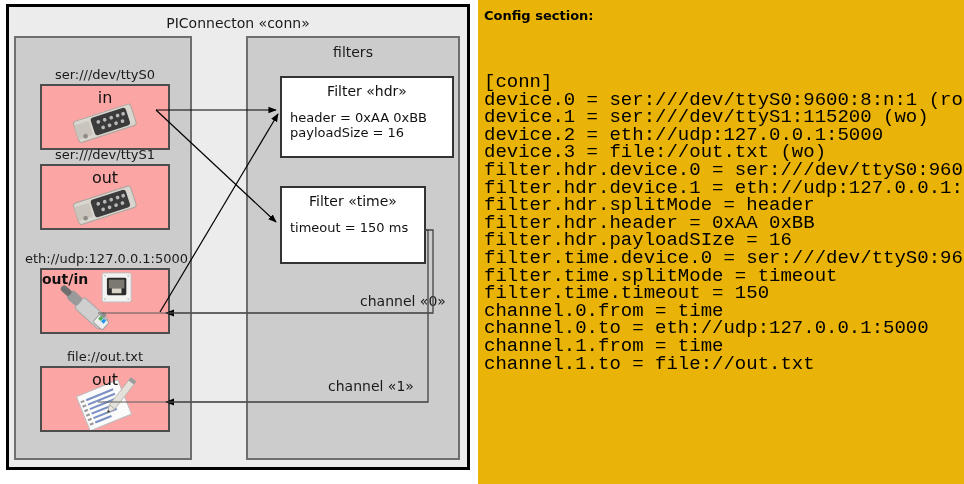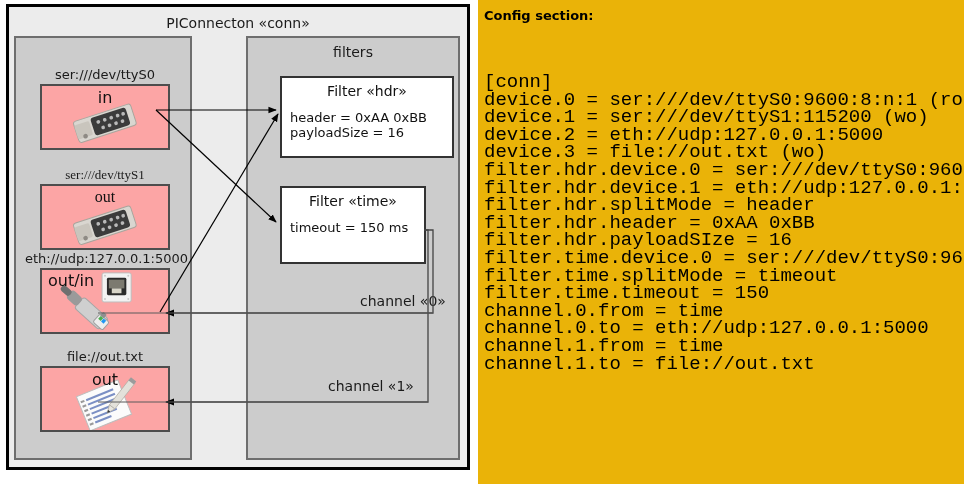--- a/index.html
+++ b/index.html
@@ -85,31 +85,31 @@
     box-sizing: border-box;
     overflow: hidden;
   }
   .device-io {
     position: absolute;
     font-size: 16px;
     color: #111;
     z-index: 3;
   }
   .io-center { left: 0; top: 2px; width: 100%; text-align: center; }
-  .io-left   { left: 6px; top: 1px; font-size: 16px; }
+  .io-left   { left: 0; top: 1px; font-size: 14px; font-weight: bold; }
 
   
   .device-art {
     position: absolute;
     left: 0; top: 0;
     width: 100%; height: 100%;
   }
 
   #dev-ttys0 { left: 24px; top: 28px; }
-  #dev-ttys1 { left: 24px; top: 128px; font-family: Liberation Serif, serif; }
+  #dev-ttys1 { left: 24px; top: 108px; }
   #dev-eth   { left: 24px; top: 212px; }
   #dev-file  { left: 24px; top: 310px; }
 
   
   .filter-card {
     position: absolute;
     background: #ffffff;
     border: 2px solid #333333;
     box-sizing: border-box;
   }

